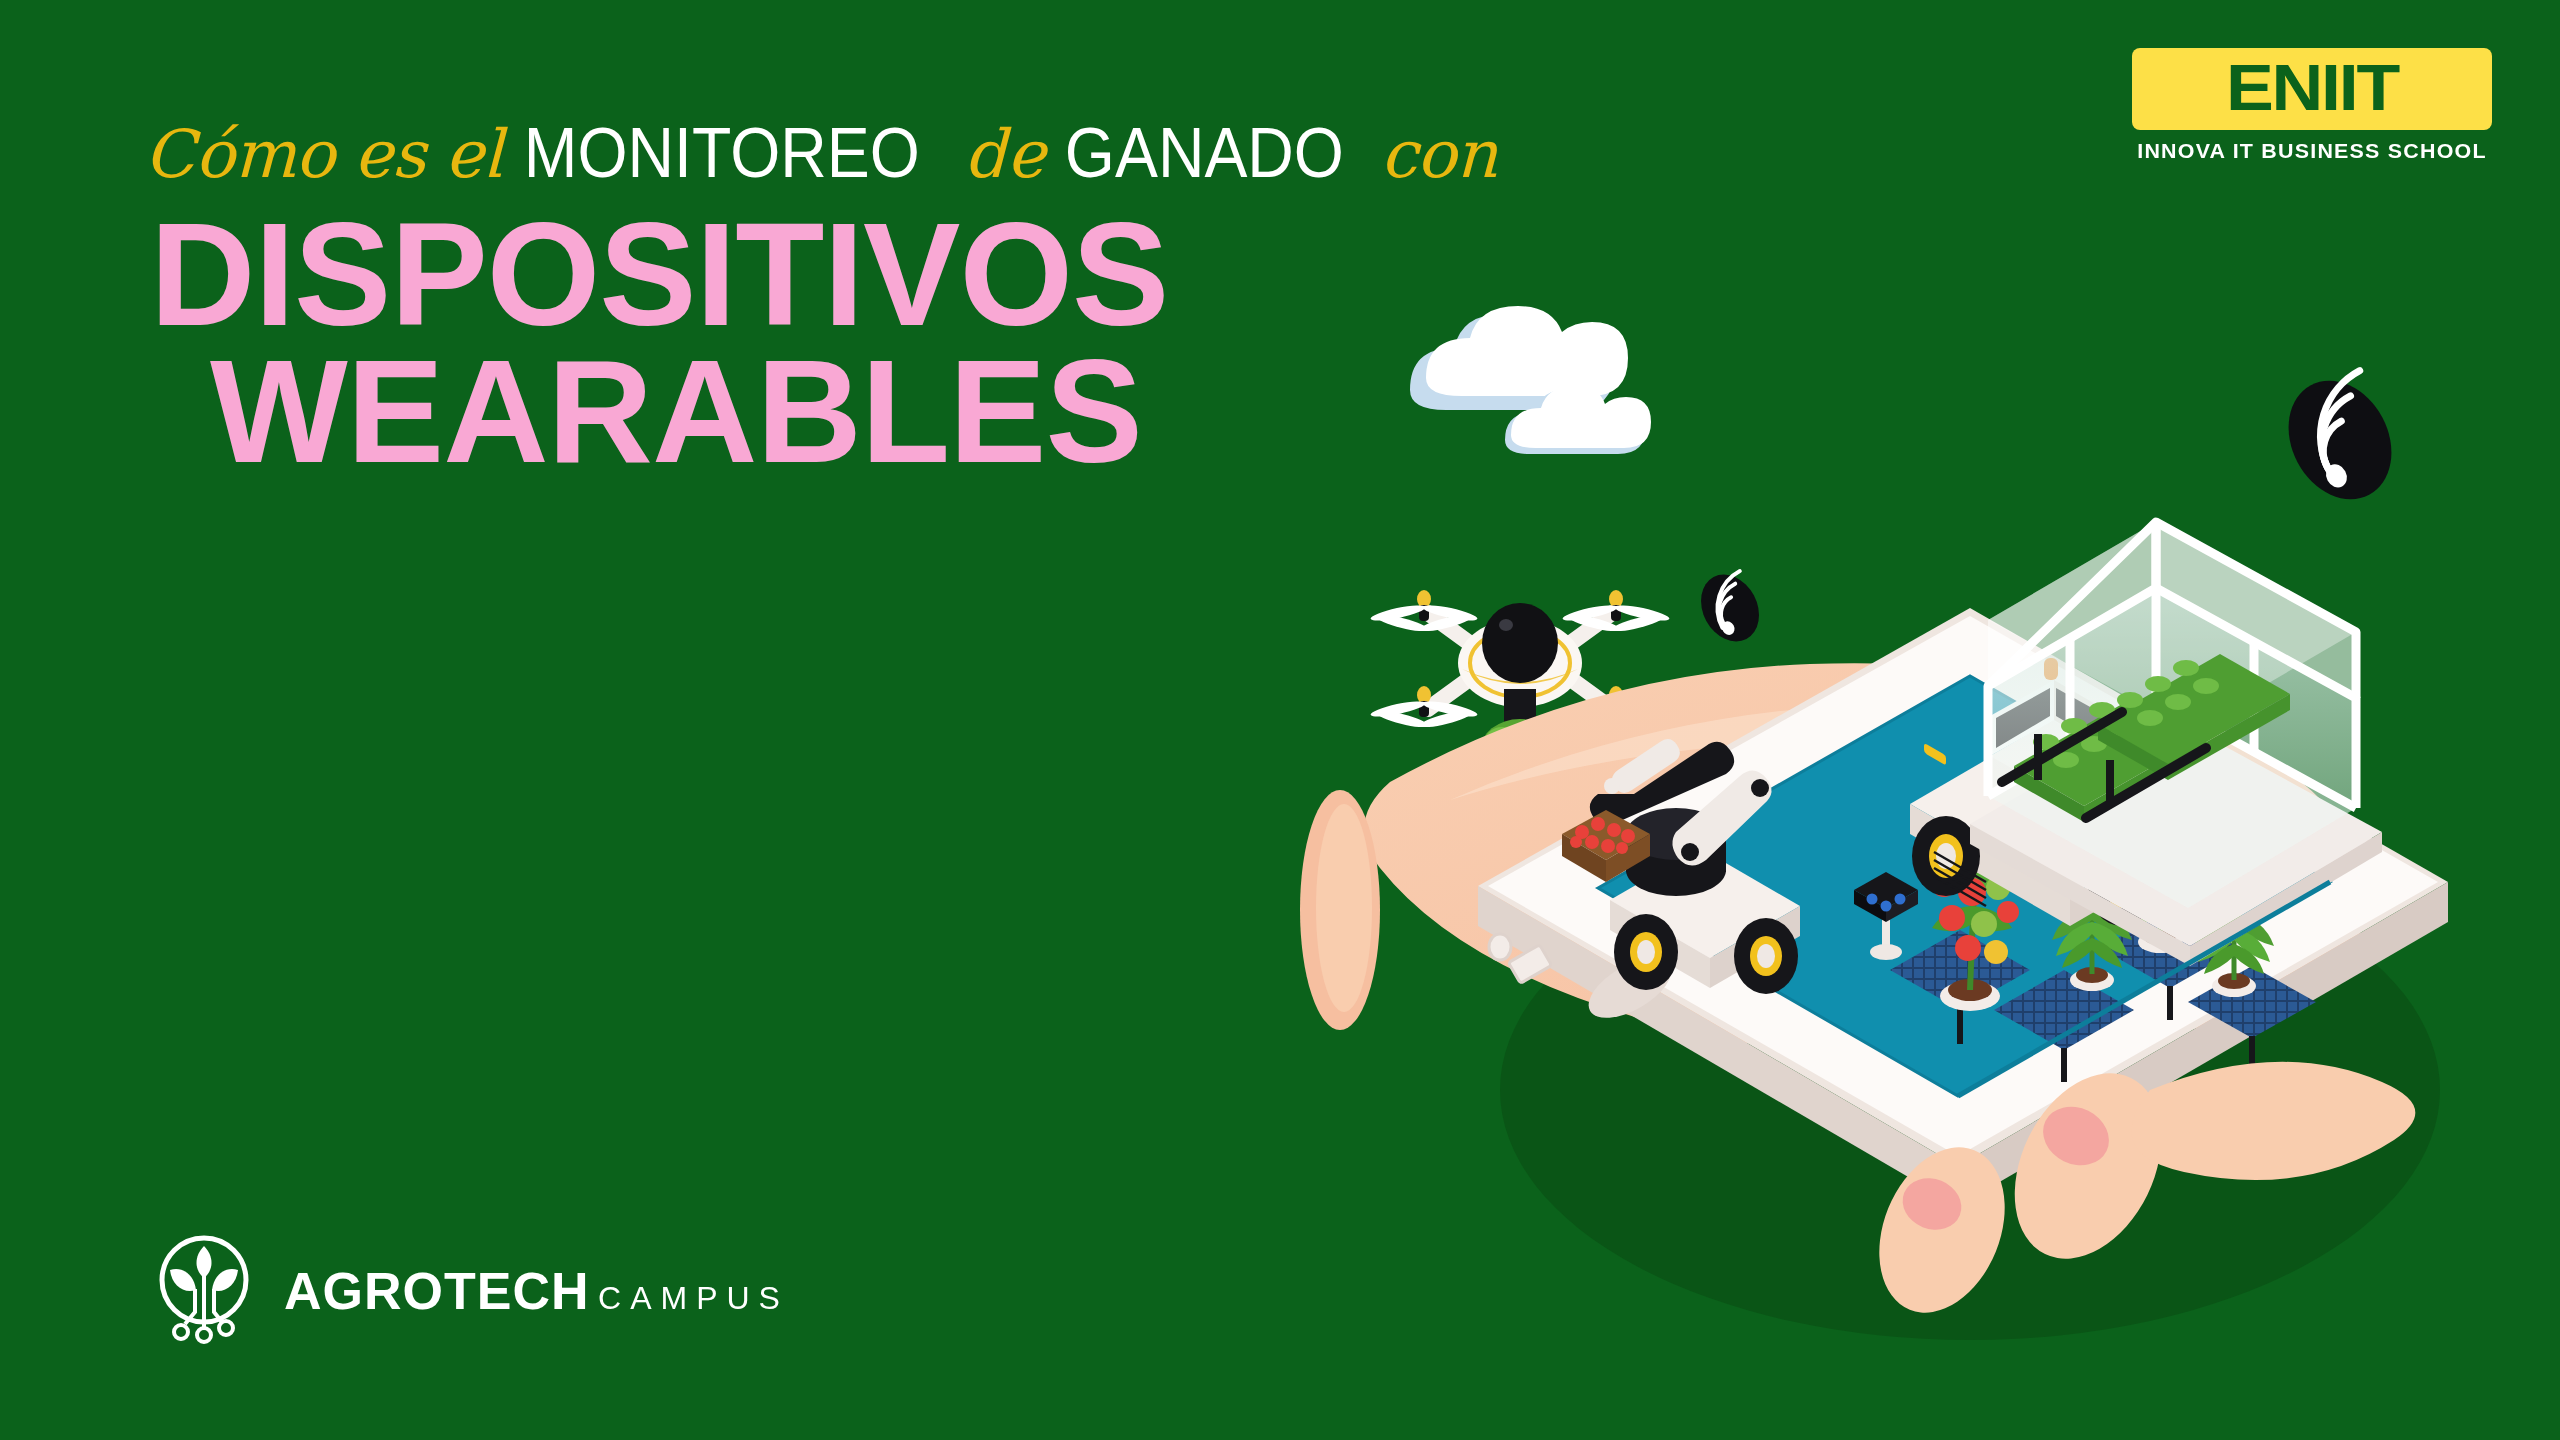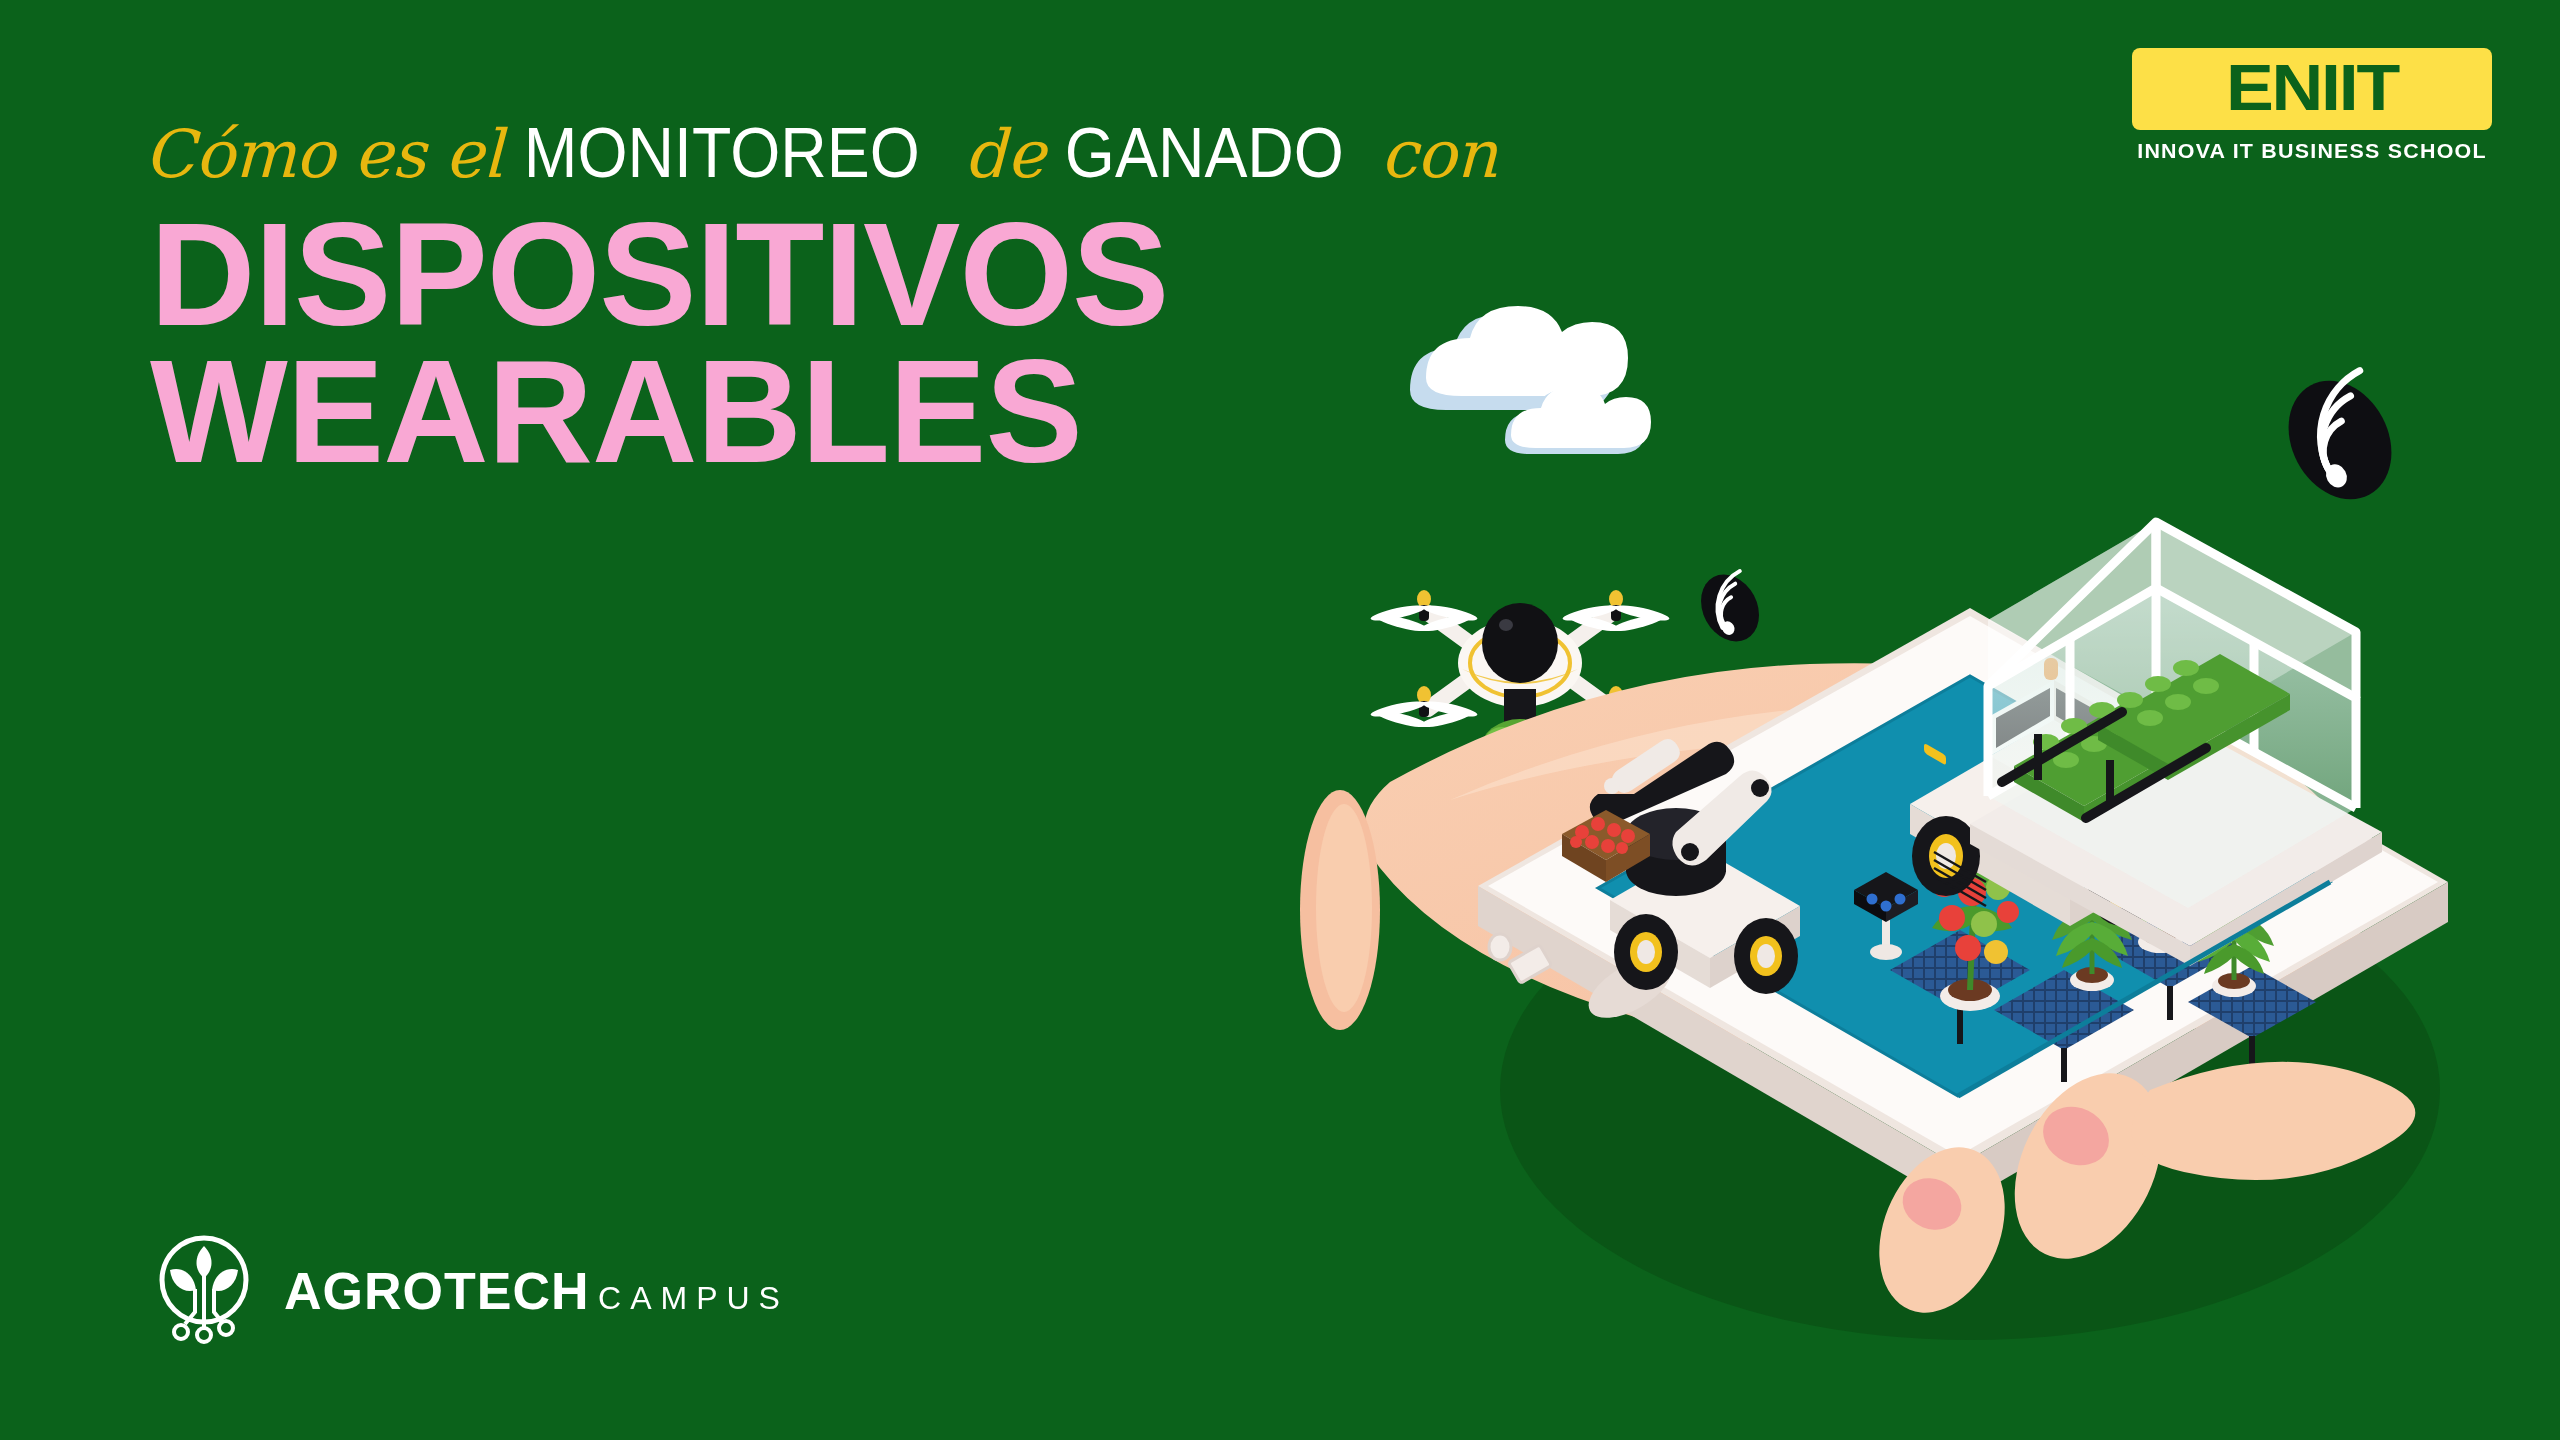--- a/index.html
+++ b/index.html
@@ -54,21 +54,21 @@
   .title{
     color:#f9a8d4;
     font-weight:bold;
     font-size:146px;
     line-height:0.94;
     letter-spacing:-1px;
     margin-top:18px;
     white-space:nowrap;
   }
   .title .l1{ display:block; transform:scaleX(1.0); transform-origin:left; }
-  .title .l2{ display:block; }
+  .title .l2{ display:block; margin-left:60px; }
 
   
   #eniit{
     position:absolute;
     right:68px; top:48px;
     text-align:center;
     width:360px;
   }
   .eniit-box{
     background:#fde047;

